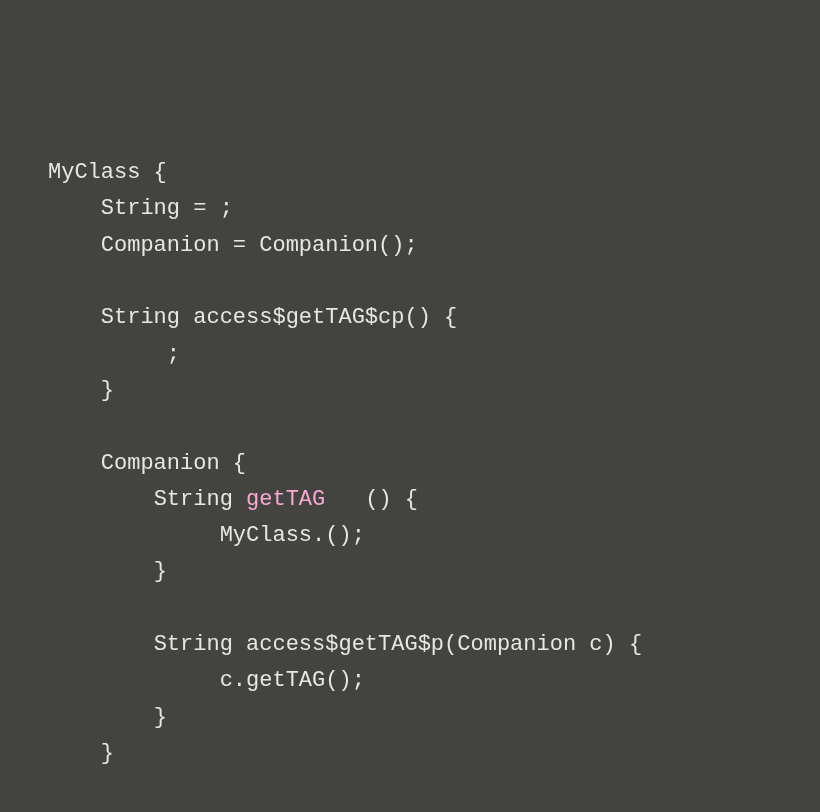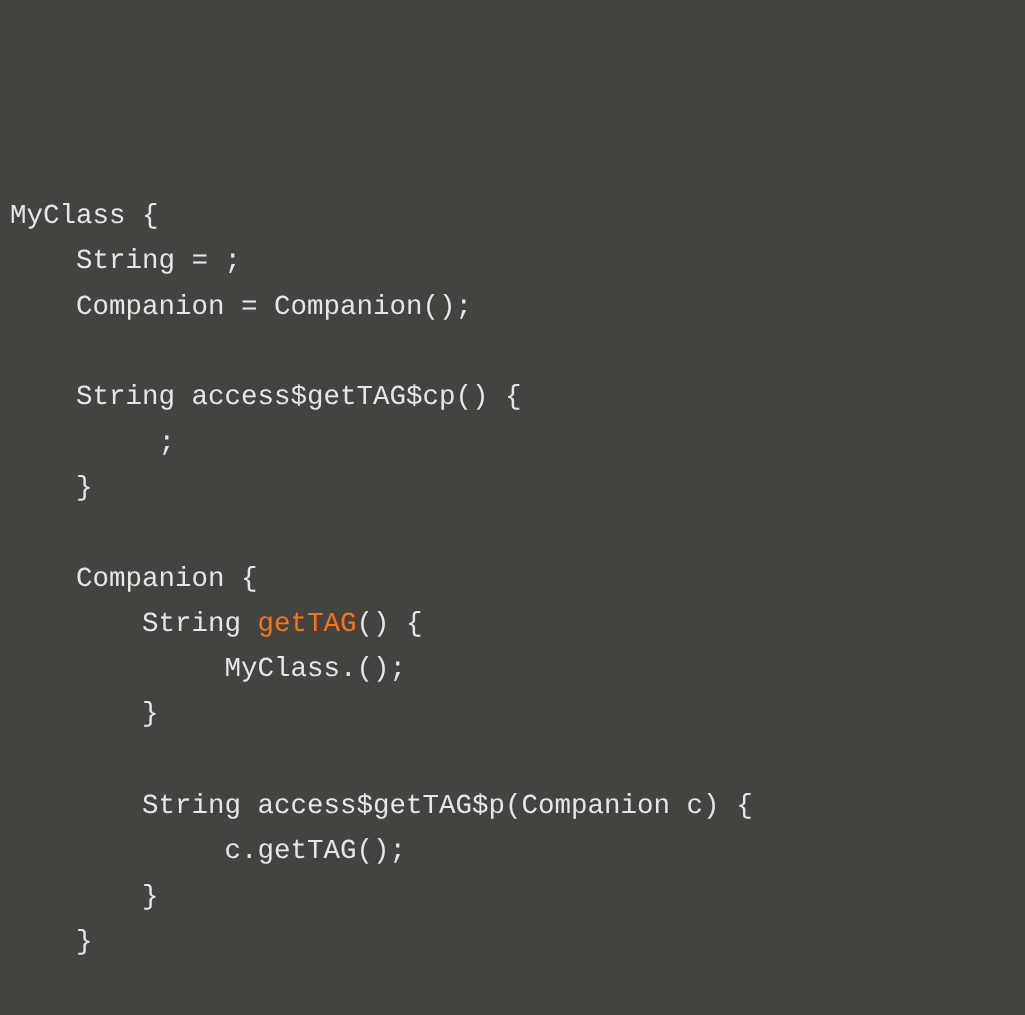--- a/index.html
+++ b/index.html
@@ -17,23 +17,24 @@
       white-space: pre;
       width: 820px;
       height: 812px;
       overflow: hidden;
     }
     .code-container {
       display: block;
     }
     .tok {
       color: #e6e6e6;
+      margin-left: 40px;
     }
     .highlight {
-      color: #f97316;
+      color: #f9a8d4;
     }
   </style>
 </head>
 <body>
 
 
 
 <div class="code-container" id="code-root"><div><span class="tok">MyClass {</span></div><div>    <span class="tok">String = ;</span></div><div>    <span class="tok">Companion = Companion();</span></div><div>&nbsp;</div><div>    <span class="tok">String access$getTAG$cp() {</span></div><div>        <span class="tok"> ;</span></div><div>    <span class="tok">}</span></div><div>&nbsp;</div><div>    <span class="tok">Companion {</span></div><div>        <span class="tok">String </span><span class="highlight">getTAG</span><span class="tok">() {</span></div><div>            <span class="tok"> MyClass.();</span></div><div>        <span class="tok">}</span></div><div>&nbsp;</div><div>        <span class="tok">String access$getTAG$p(Companion c) {</span></div><div>            <span class="tok"> c.getTAG();</span></div><div>        <span class="tok">}</span></div><div>    <span class="tok">}</span></div><div>&nbsp;</div><div>    </div></div>
 
 

